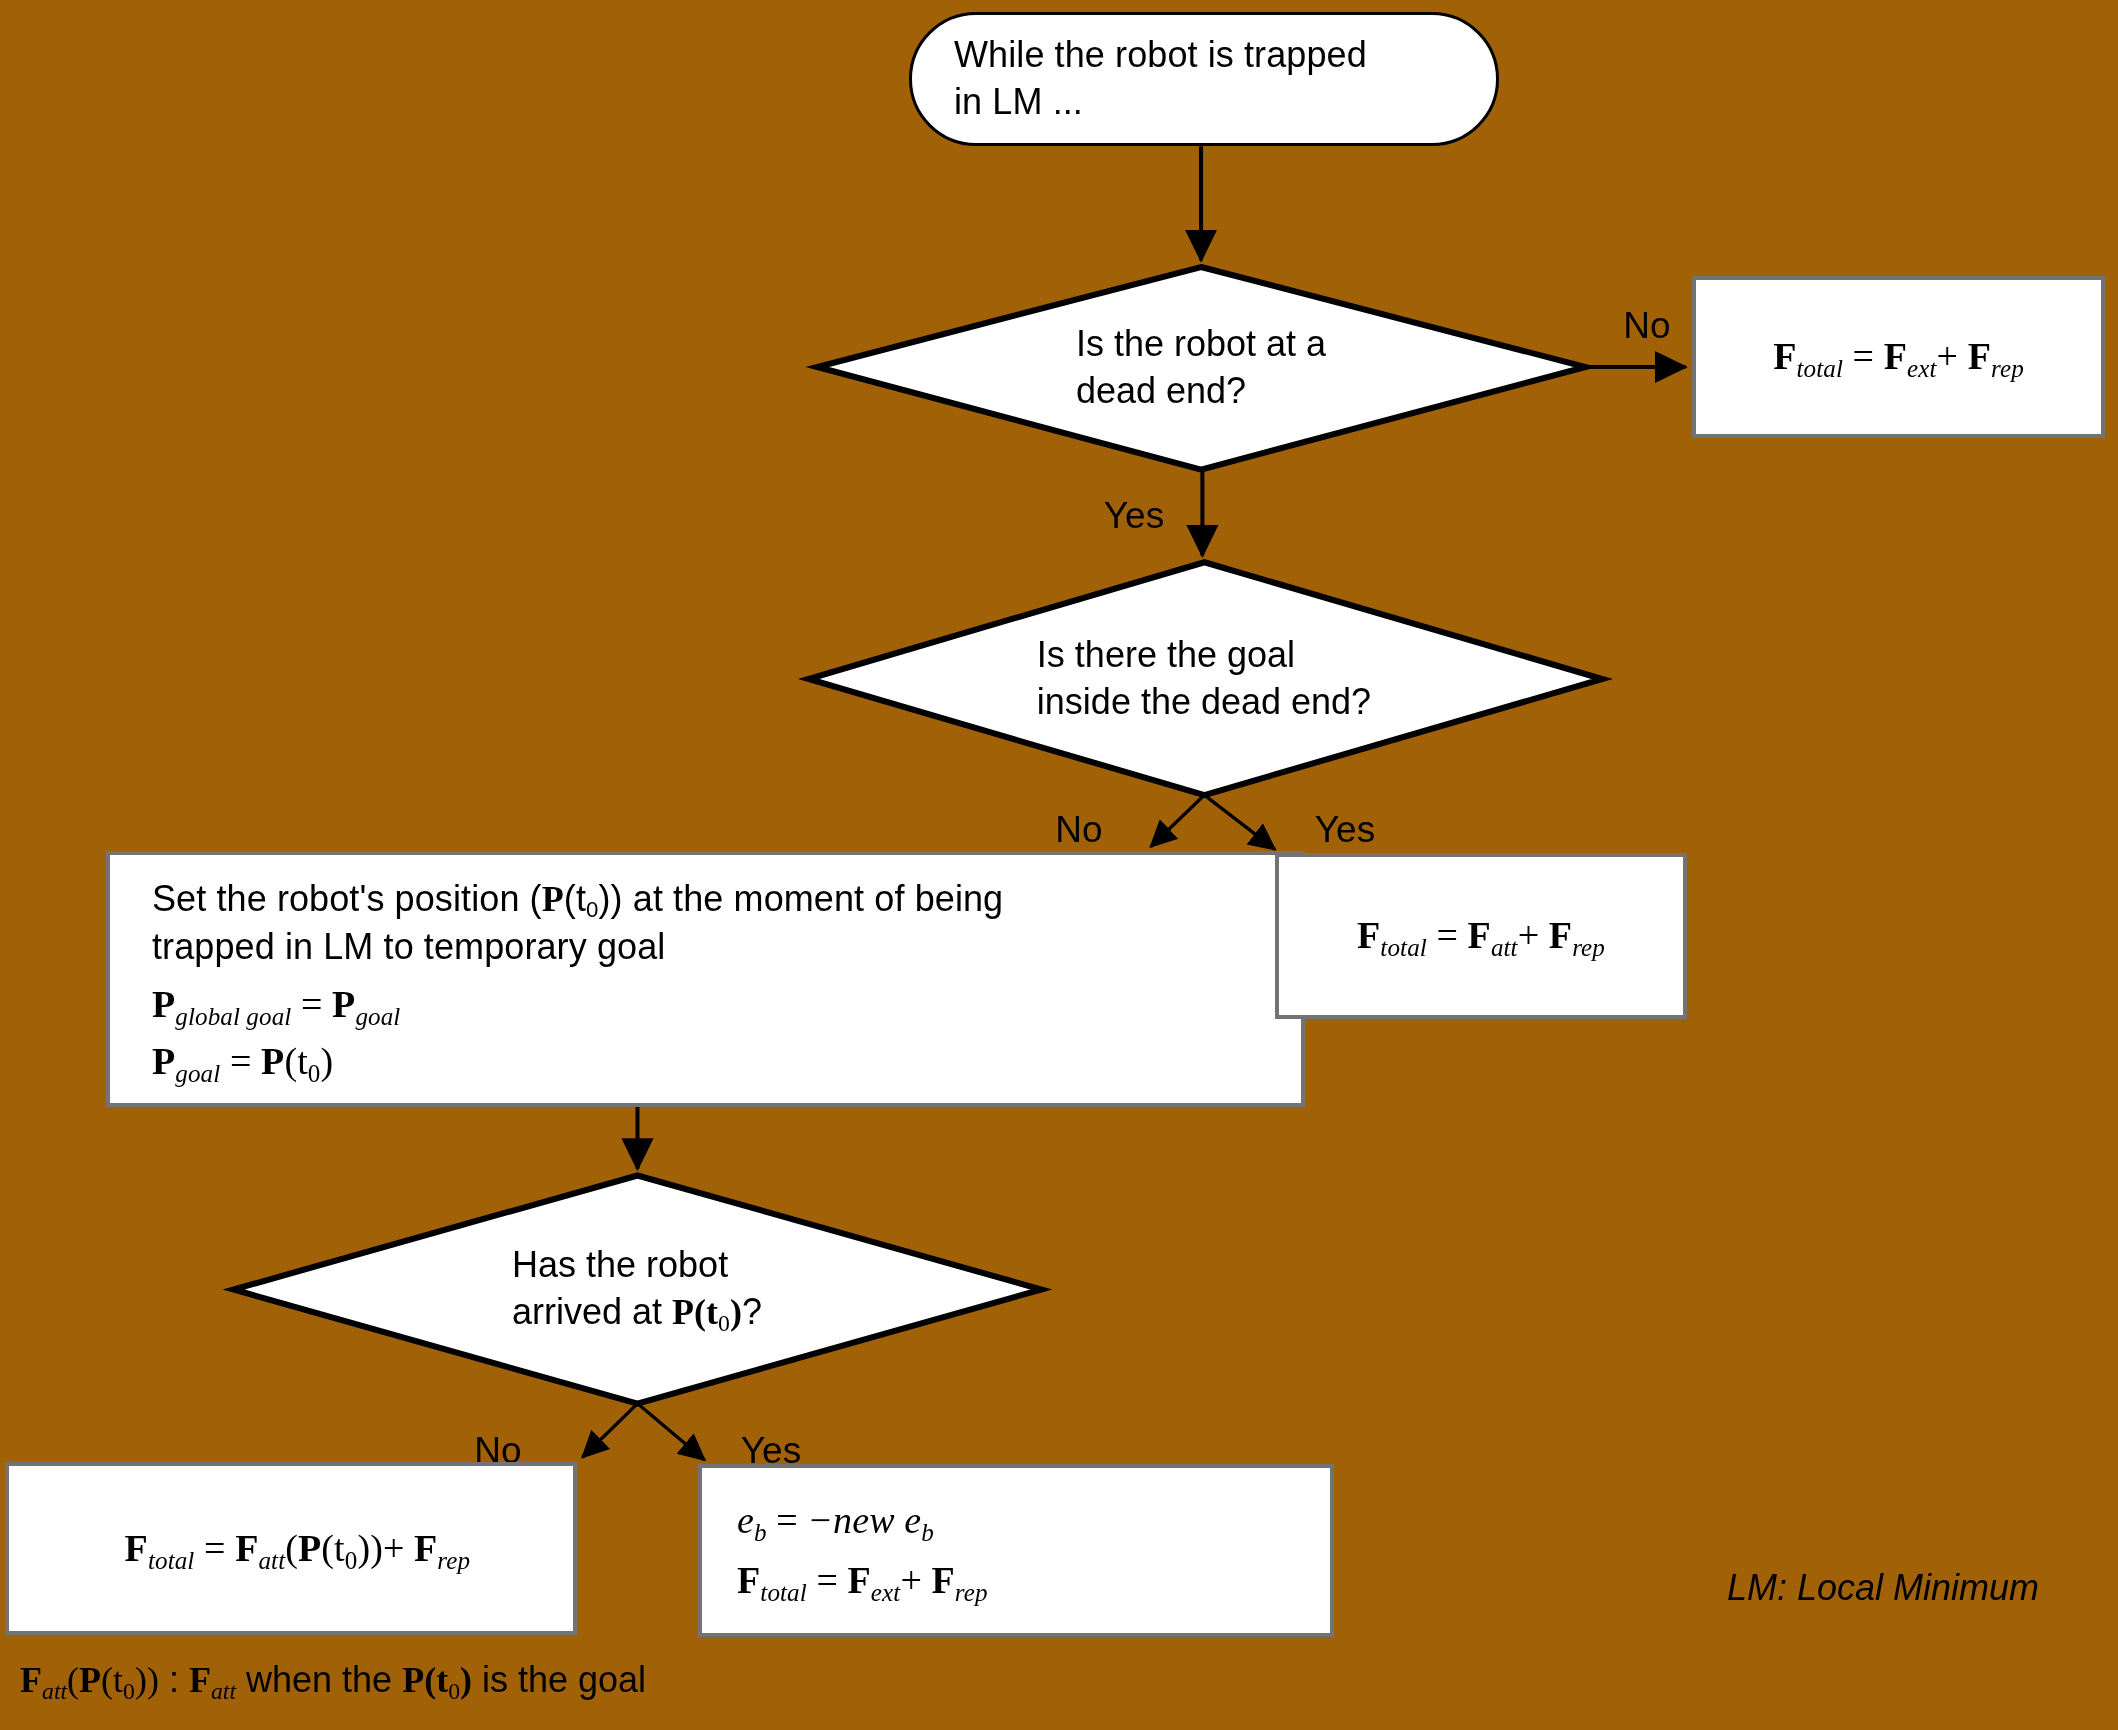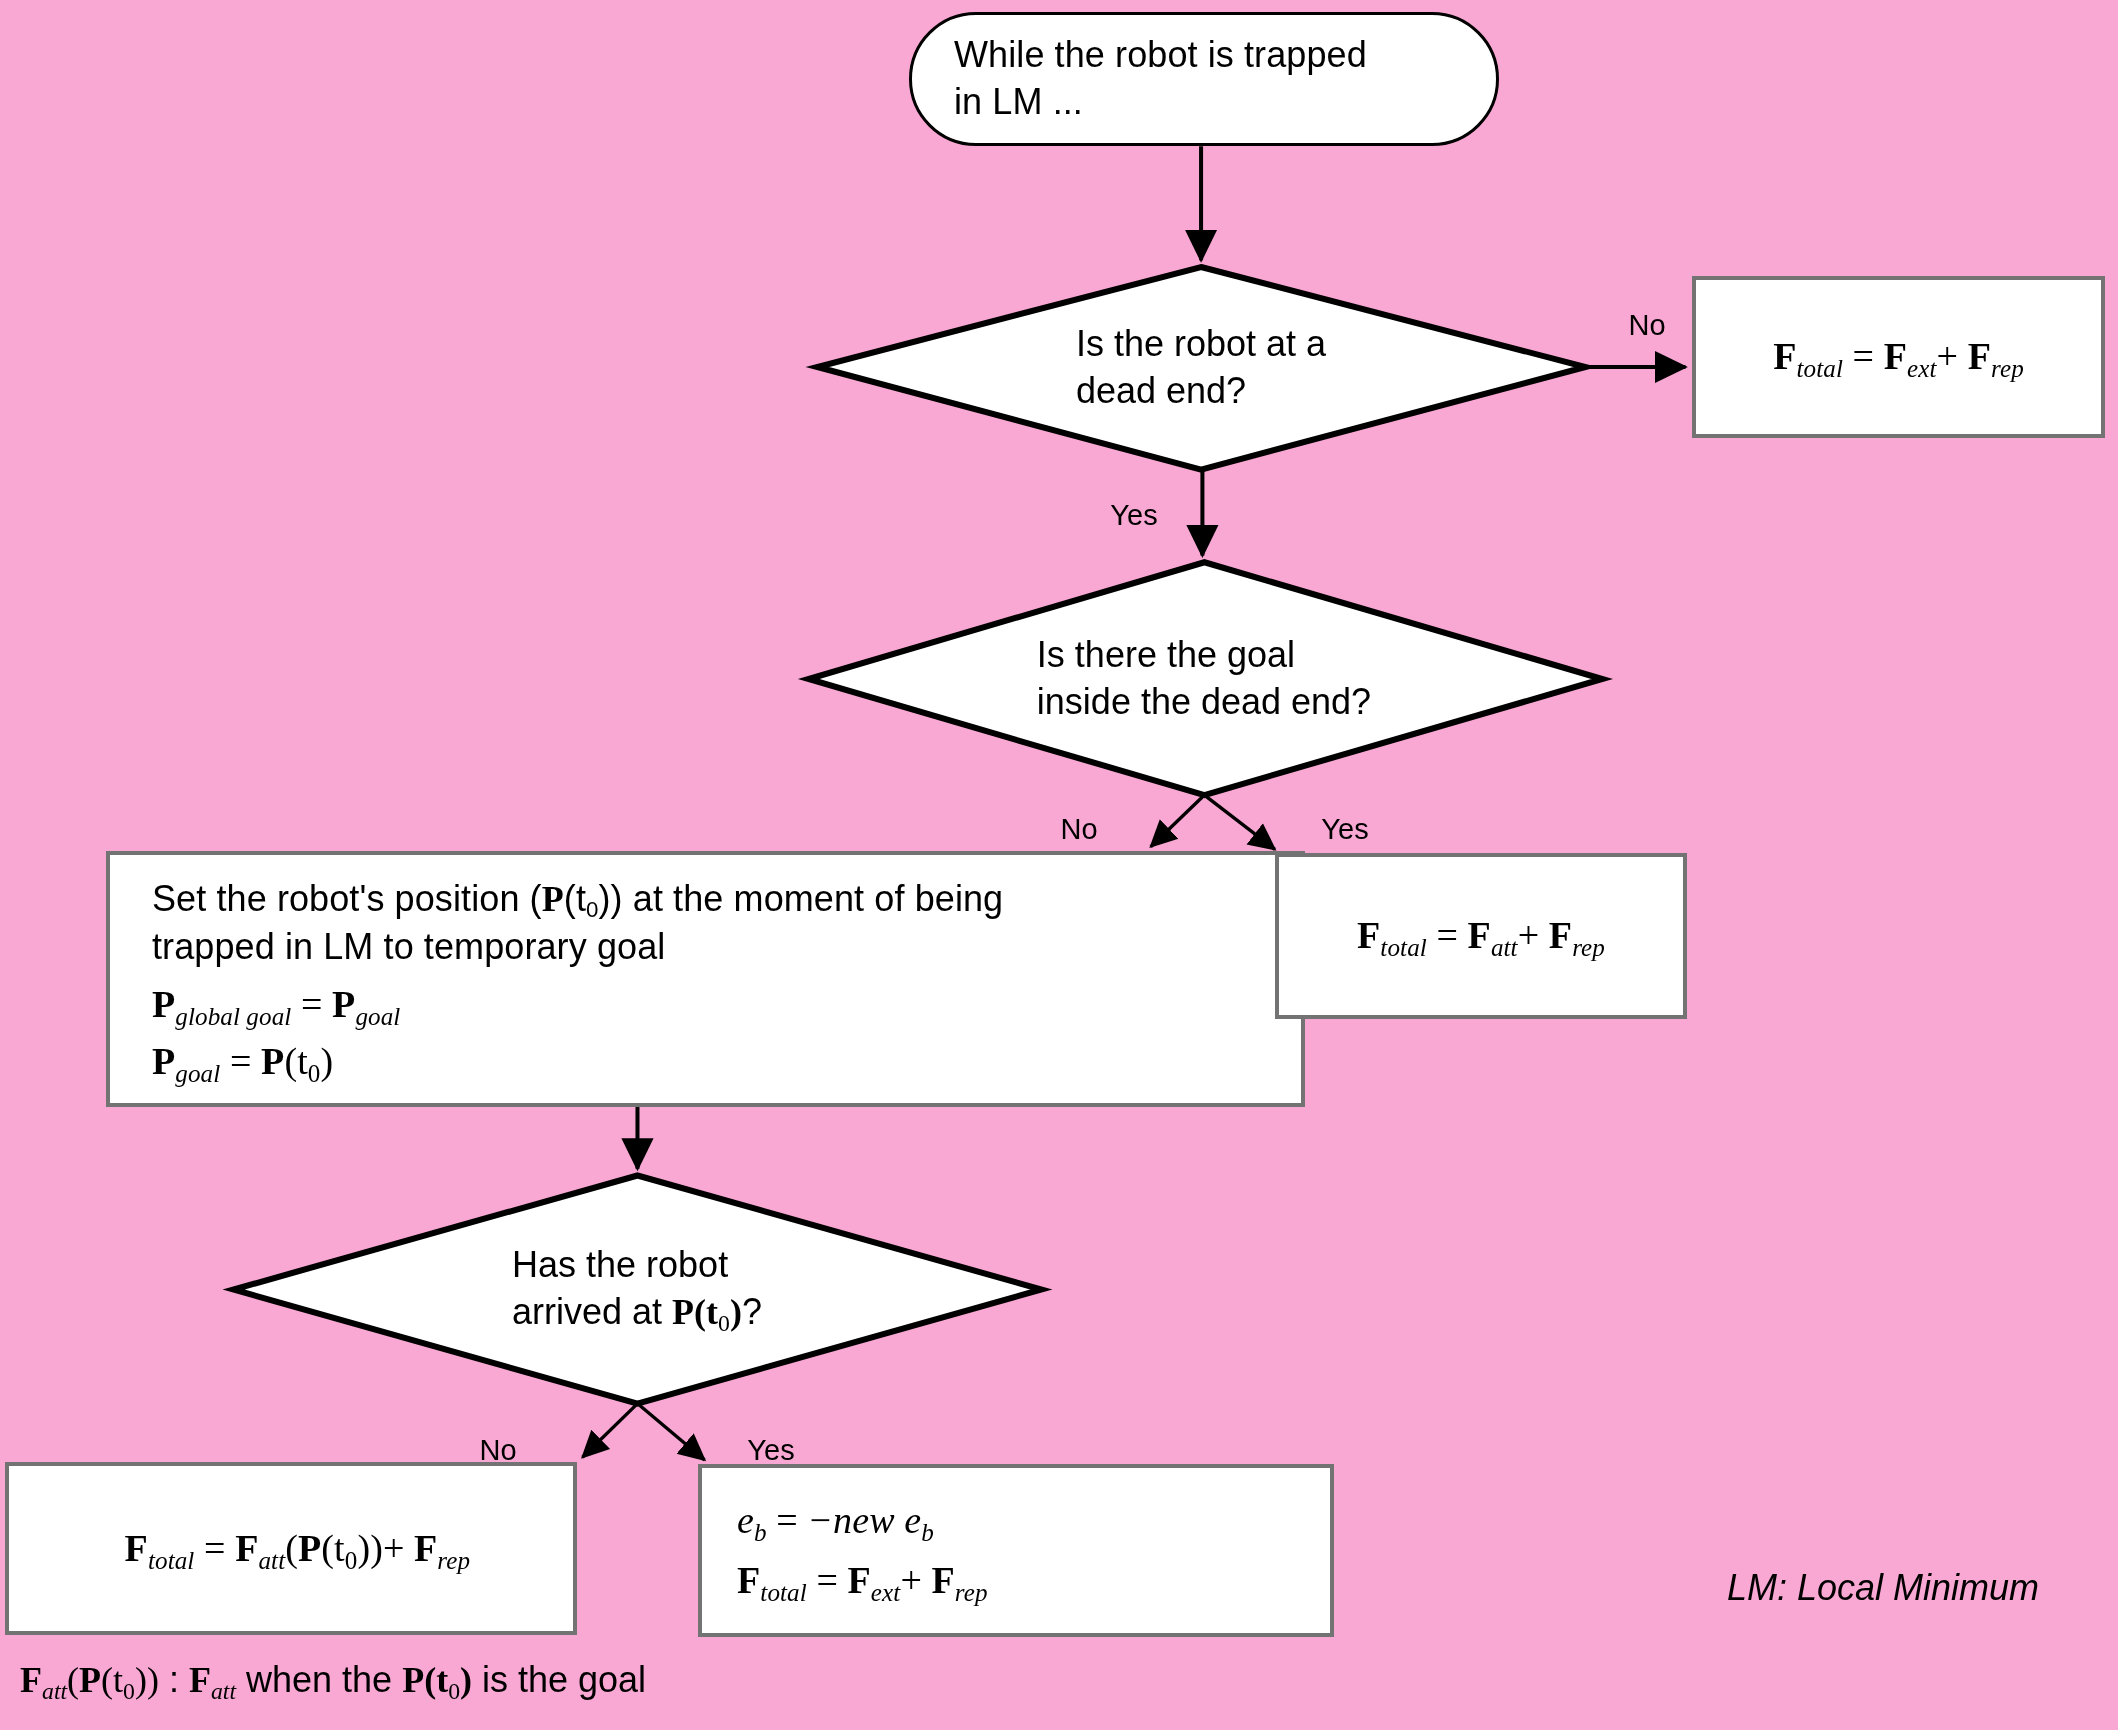--- a/index.html
+++ b/index.html
@@ -8,21 +8,21 @@
     background: #ffffff;
   }
   body {
     font-family: "Liberation Sans", sans-serif;
     color: #000000;
   }
   #canvas {
     position: relative;
     width: 2119px;
     height: 1731px;
-    background: #f9a8d4;
+    background: #a16207;
     overflow: hidden;
   }
   #wires {
     position: absolute;
     left: 0;
     top: 0;
     width: 2119px;
     height: 1731px;
     pointer-events: none;
   }
@@ -50,21 +50,21 @@
   .pad-center { padding: 0 24px; text-align: center; }
   .diamond-label {
     position: absolute;
     font-size: 36px;
     line-height: 1.30;
     transform: translate(-50%, -50%);
     white-space: nowrap;
   }
   .edge-label {
     position: absolute;
-    font-size: 29px;
+    font-size: 37px;
     line-height: 1;
     white-space: nowrap;
     transform: translate(-50%, -50%);
   }
   .legend {
     position: absolute;
     font-size: 36px;
     line-height: 1;
     white-space: nowrap;
   }

